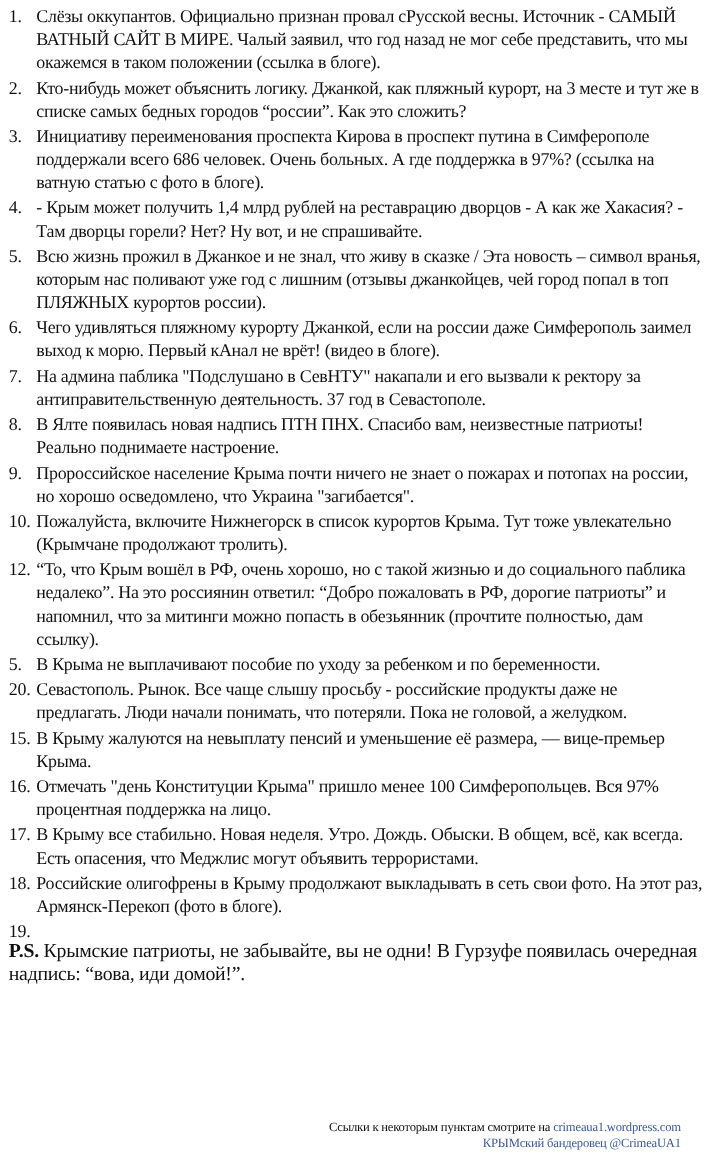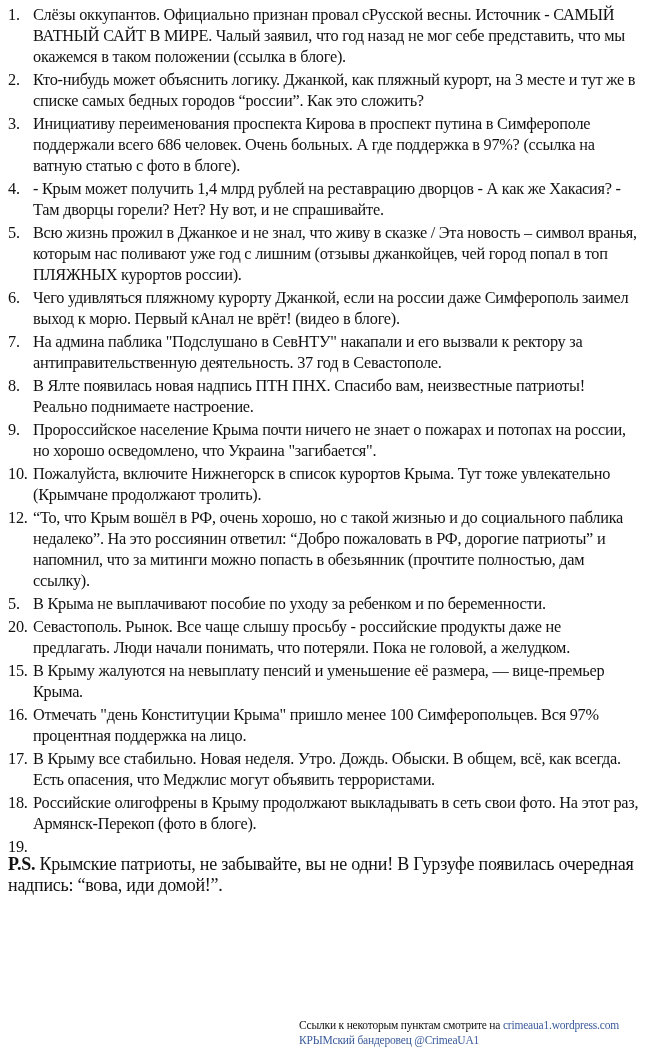--- a/index.html
+++ b/index.html
@@ -22,21 +22,21 @@
     position: absolute; left: 0; top: 0;
     width: 25px;
   }
   .ps {
     font-size: 18px; line-height: 21px;
     margin-top: 20px; letter-spacing: -0.25px;
   }
   .ps b { font-weight: bold; }
   .footer {
     position: absolute; right: 32px; top: 1018px;
-    text-align: left; font-size: 11.5px; line-height: 15px;
+    text-align: right; font-size: 11.5px; line-height: 15px;
     letter-spacing: -0.2px;
   }
   .footer .link { color: #3a5a9a; }
 </style>
 </head>
 <body>
 
 <div class="doc">
   <ol class="items">
     <li class="item"><span class="num">1.</span><span>Слёзы оккупантов. Официально признан провал сРусской весны. Источник - САМЫЙ ВАТНЫЙ САЙТ В МИРЕ. Чалый заявил, что год назад не мог себе представить, что мы окажемся в таком положении (ссылка в блоге).</span></li>

